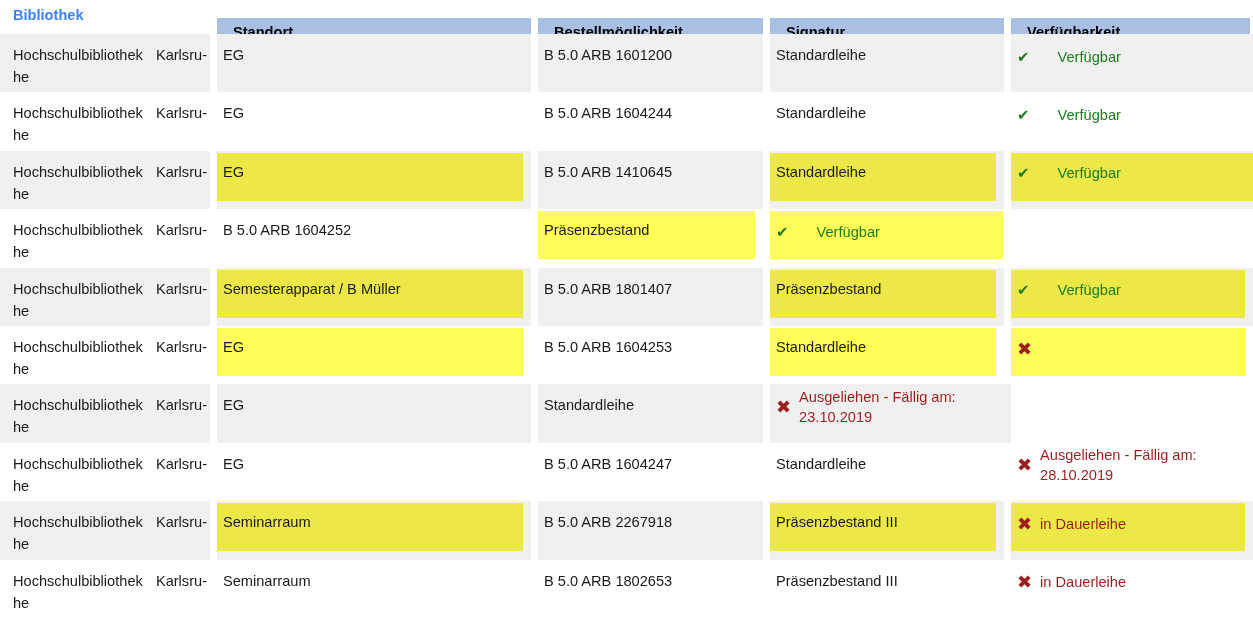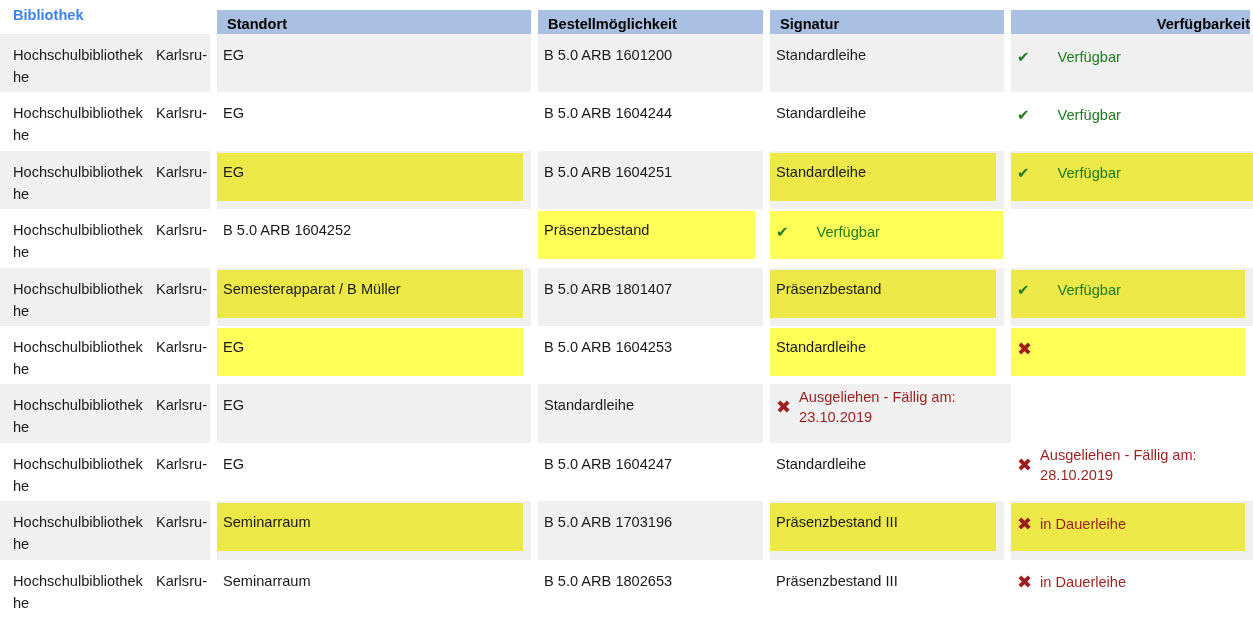--- a/index.html
+++ b/index.html
@@ -20,26 +20,26 @@
     background: #fff;
     border-bottom: 2px solid #3c3c3c;
     border-right: 7px solid #fff;
   }
   .hcell.c5 { border-right: none; }
   .hplain {
     display: block; line-height: 31px; padding-left: 13px;
     font-weight: 700; color: #3b82f6;
   }
   .hbox {
-    display: block; margin-top: 10px; height: 28px; line-height: 28px;
-    padding-left: 10px; background: var(--header-bg, #a9c0e2);
+    display: block; margin-top: 18px; height: 28px; line-height: 28px;
+    padding-left: 16px; background: var(--header-bg, #a9c0e2);
     font-weight: 700; color: #000;
     white-space: nowrap; overflow: hidden;
   }
-  .hcell.c5 .hbox { margin-right: 3px; text-align: right; }
+  .hcell.c5 .hbox { margin-right: 3px; }
   
   .row { height: 58.4px; }
   .row.odd  .cell { background: var(--alt-bg, #f0f0f0); }
   .row.even .cell { background: #ffffff; }
   .cell {
     position: relative;
     border-right: 7px solid #fff;
     padding: 10px 8px 0 6px;
     line-height: 22px;
     overflow: hidden;
@@ -105,21 +105,21 @@
         <div class="cell c3"><span>B 5.0 ARB 1604244</span></div>
         <div class="cell c4"><span>Standardleihe</span></div>
         <div class="cell c5">
           <span class="icon ok">✔</span>
           <span class="txt ok">Verfügbar</span>
         </div>
       </div>
       <div class="row odd">
         <div class="cell c1"><span>Hochschulbibliothek Karlsru­he</span></div>
         <div class="cell c2 hl"><span>EG</span></div>
-        <div class="cell c3"><span>B 5.0 ARB 1604251</span></div>
+        <div class="cell c3"><span>B 5.0 ARB 1410645</span></div>
         <div class="cell c4 hl"><span>Standardleihe</span></div>
         <div class="cell c5 hl full">
           <span class="icon ok">✔</span>
           <span class="txt ok">Verfügbar</span>
         </div>
       </div>
       <div class="row even">
         <div class="cell c1"><span>Hochschulbibliothek Karlsru­he</span></div>
         <div class="cell c3"><span>B 5.0 ARB 1604252</span></div>
         <div class="cell c4 hl"><span>Präsenzbestand</span></div>
@@ -162,21 +162,21 @@
         <div class="cell c3"><span>B 5.0 ARB 1604247</span></div>
         <div class="cell c4"><span>Standardleihe</span></div>
         <div class="cell c5">
           <span class="icon bad">✖</span>
           <span class="txt bad">Ausgeliehen - Fällig am: 28.10.2019</span>
         </div>
       </div>
       <div class="row odd">
         <div class="cell c1"><span>Hochschulbibliothek Karlsru­he</span></div>
         <div class="cell c2 hl"><span>Seminarraum</span></div>
-        <div class="cell c3"><span>B 5.0 ARB 1703196</span></div>
+        <div class="cell c3"><span>B 5.0 ARB 2267918</span></div>
         <div class="cell c4 hl"><span>Präsenzbestand III</span></div>
         <div class="cell c5 hl">
           <span class="icon bad">✖</span>
           <span class="txt bad">in Dauerleihe</span>
         </div>
       </div>
       <div class="row even">
         <div class="cell c1"><span>Hochschulbibliothek Karlsru­he</span></div>
         <div class="cell c2"><span>Seminarraum</span></div>
         <div class="cell c3"><span>B 5.0 ARB 1802653</span></div>

